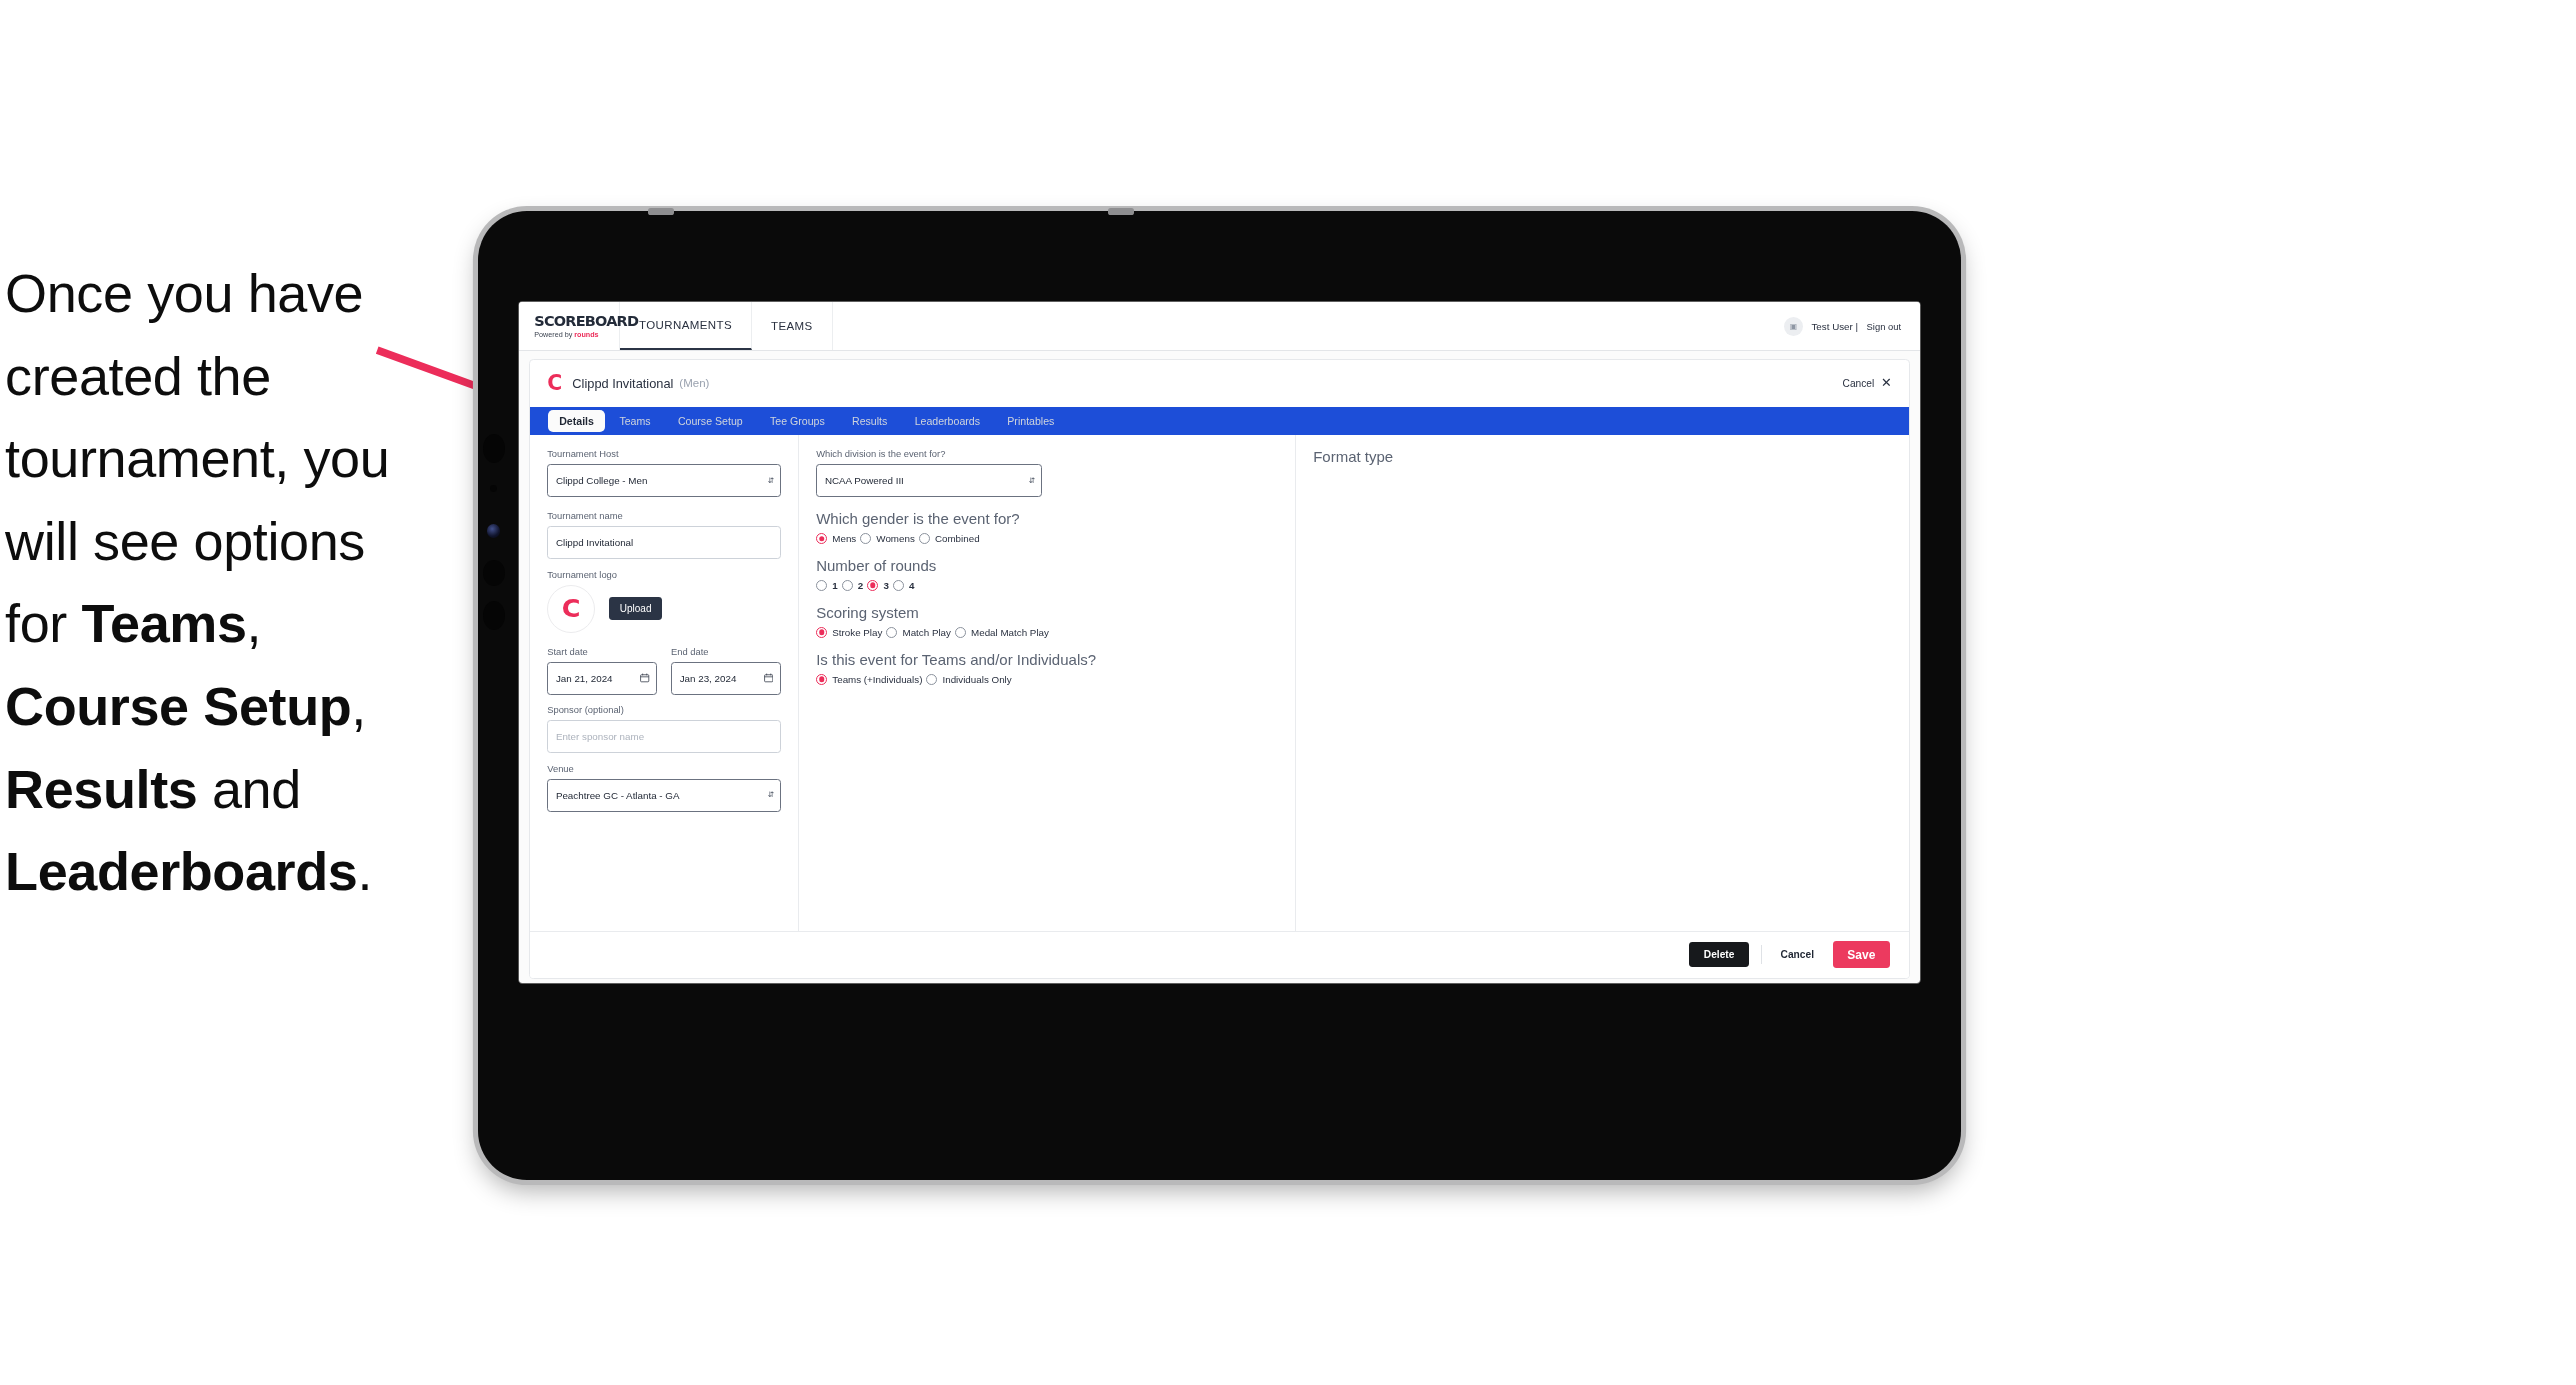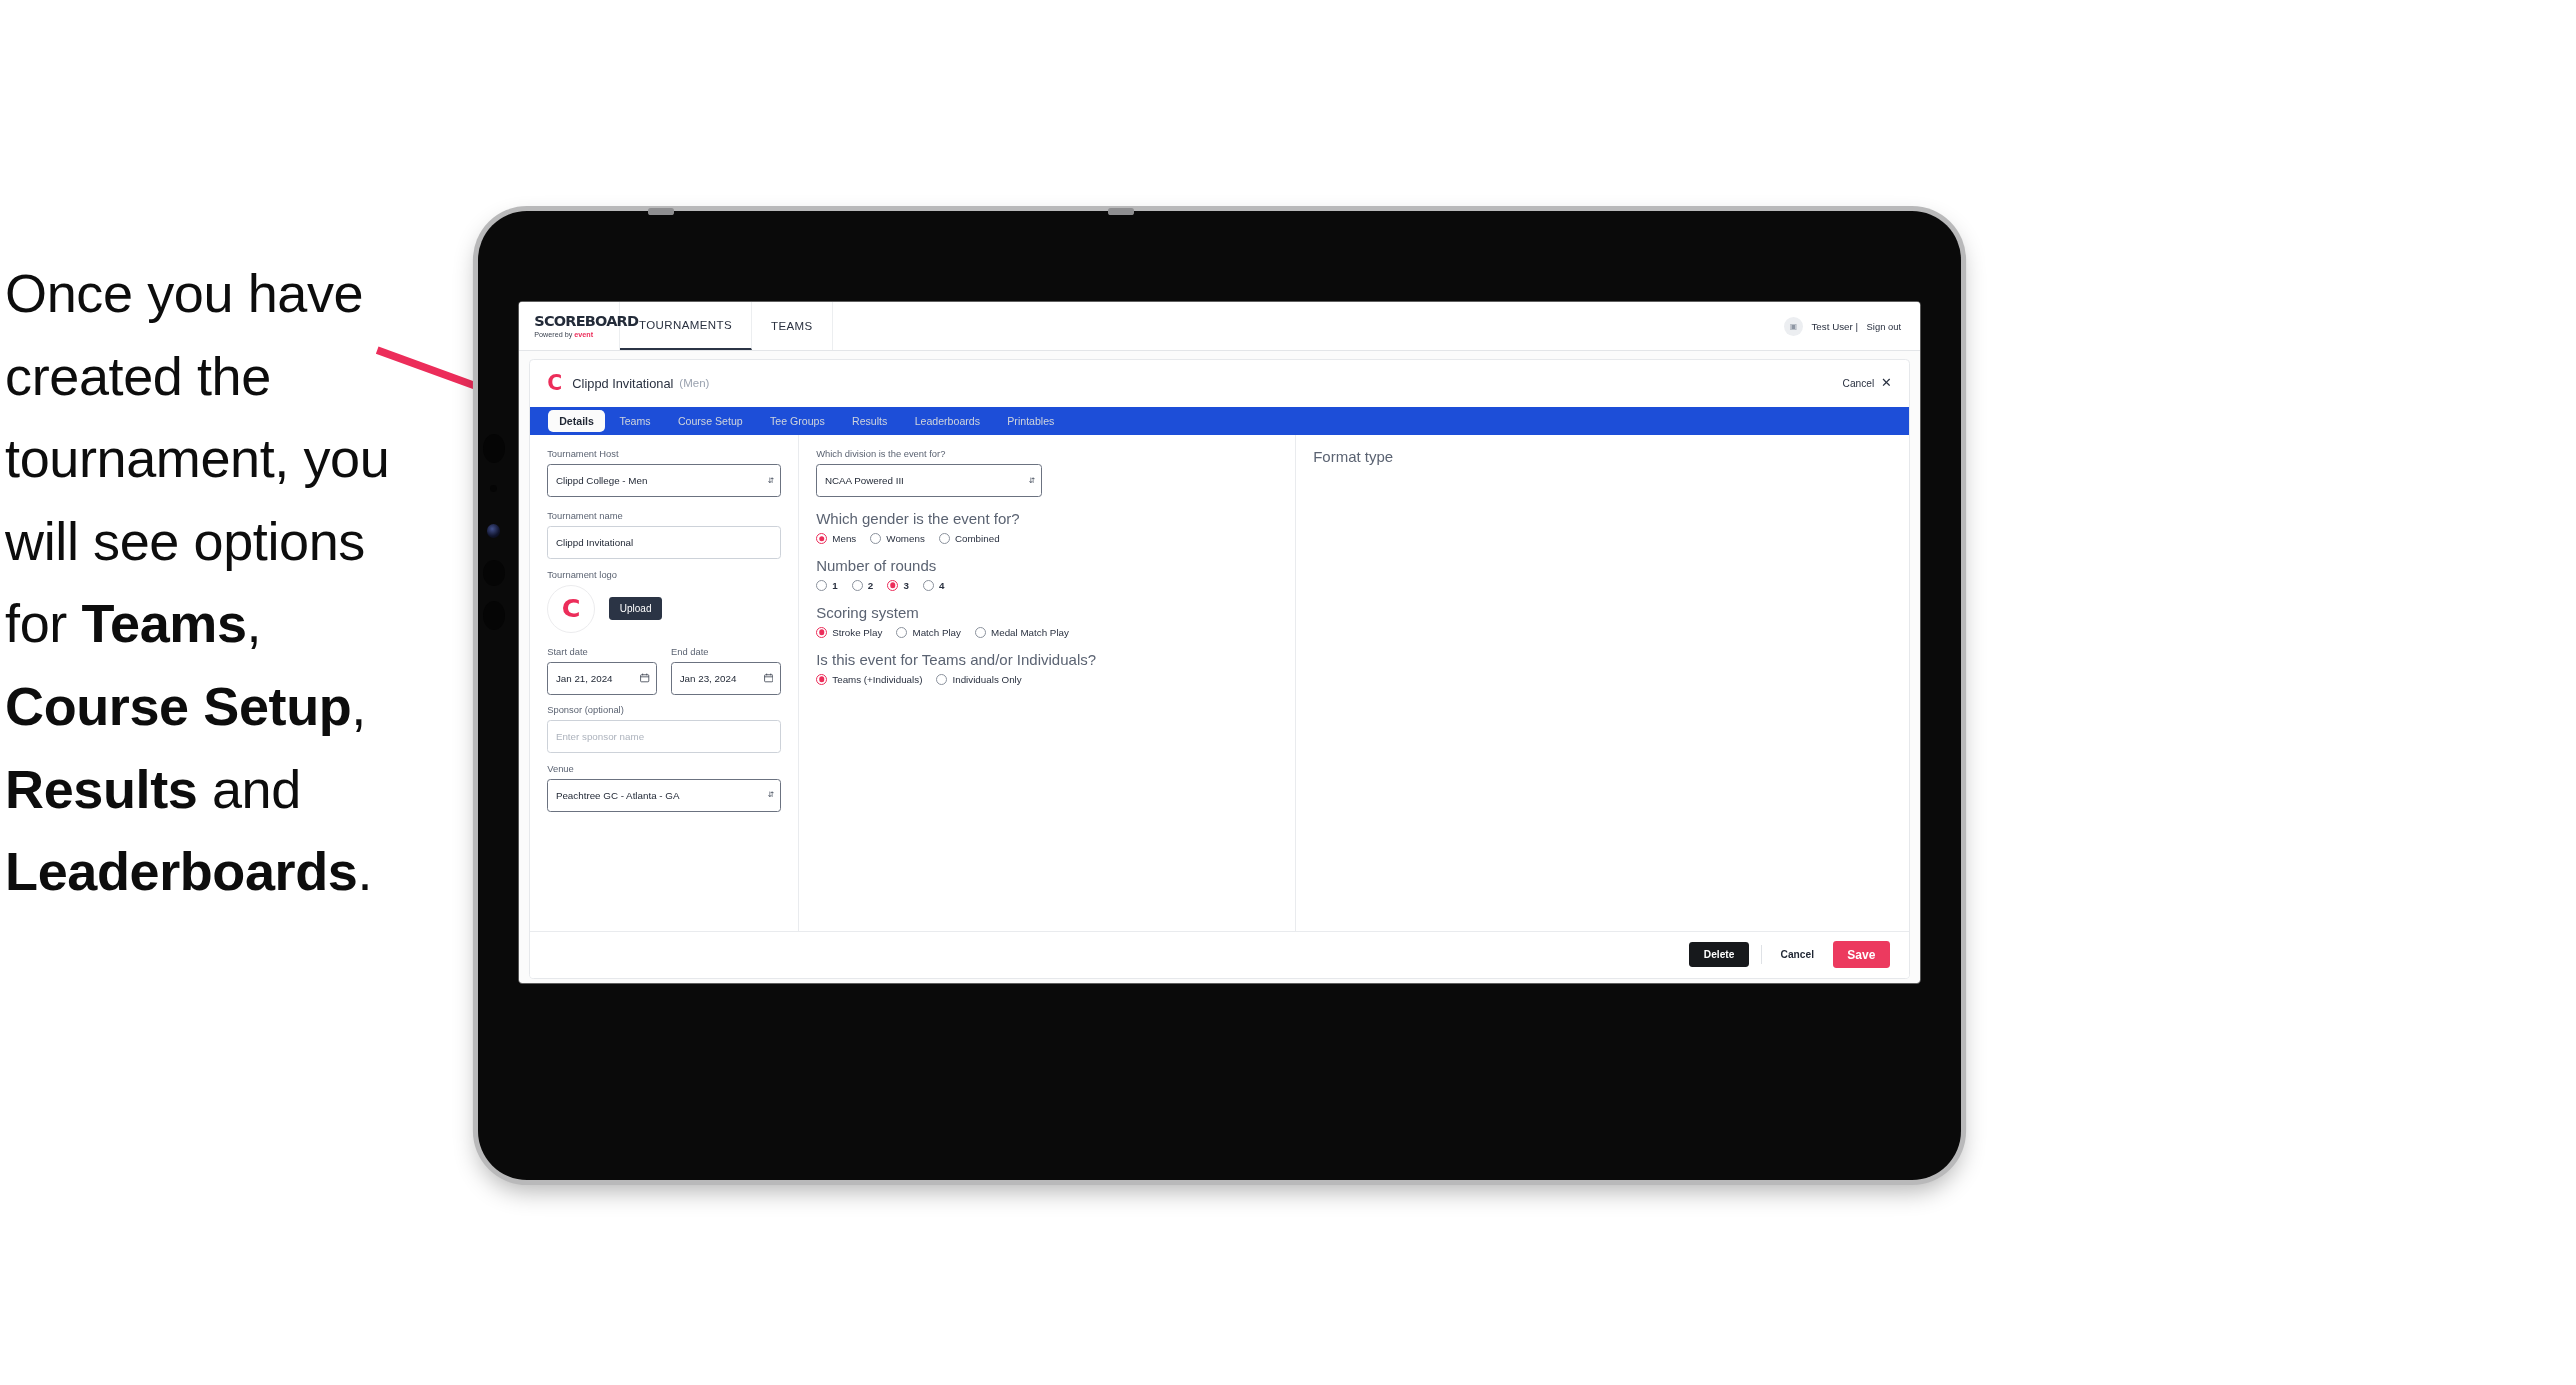--- a/index.html
+++ b/index.html
@@ -91,21 +91,21 @@
   #logo-row{display:flex;align-items:center;gap:13.6px;margin-top:3.4px;}
   #logo-circle{width:46px;height:46px;border-radius:50%;border:0.9px solid #ececee;display:flex;align-items:center;justify-content:center;}
   #logo-circle span{font-size:25.5px;font-weight:bold;color:#ec2d5a;font-family:"DejaVu Sans", sans-serif;line-height:1;}
   #upload-btn{background:#2b3445;color:#fff;font-size:10px;border-radius:3.4px;padding:6px 11px;}
 
   #date-row{display:flex;gap:13.6px;}
   .date-col{width:111px;}
   .cal-ico{position:absolute;right:6.8px;width:9.4px;height:9.4px;}
 
   
-  .radio-row{display:flex;align-items:center;gap:14px;flex-wrap:wrap;}
+  .radio-row{display:flex;align-items:center;gap:4px;flex-wrap:wrap;}
   .radio-item{display:flex;align-items:center;gap:5.1px;}
   .rb{width:11px;height:11px;border-radius:50%;border:1.1px solid #8b929d;box-sizing:border-box;flex:0 0 auto;position:relative;}
   .rb.on{border-color:#ec2d5a;}
   .rb.on::after{content:"";position:absolute;left:50%;top:50%;width:5.5px;height:5.5px;border-radius:50%;background:#ec2d5a;transform:translate(-50%,-50%);}
   .rb-label{font-size:9.8px;color:#2a3140;}
   .group-label{font-size:15px;color:#5b6372;margin-bottom:6px;}
   .grp{margin-bottom:12.8px;}
 
   #fmt-wrap{display:flex;}
   #fmt-left{width:128px;}
@@ -141,21 +141,21 @@
   <div class="bezel-dot" id="cam-b"></div>
   <div class="bezel-dot" id="cam-c"></div>
   <div class="bezel-dot" id="cam-d"></div>
   <div class="bezel-dot" id="cam-e"></div>
 
   <div id="screen">
 
     <div id="topbar">
       <div id="logo-block">
         <div id="logo-main">SCOREBOARD</div>
-        <div id="logo-sub"><span>Powered by </span><span class="brand">event</span></div>
+        <div id="logo-sub"><span>Powered by </span><span class="brand">rounds</span></div>
       </div>
       <div class="topnav-item active">
           <span>TOURNAMENTS</span>
         </div>
       <div class="topnav-item">
           <span>TEAMS</span>
         </div>
       <div id="topbar-right">
         <div id="avatar">▣</div>
         <div id="user-name">Test User |</div>

